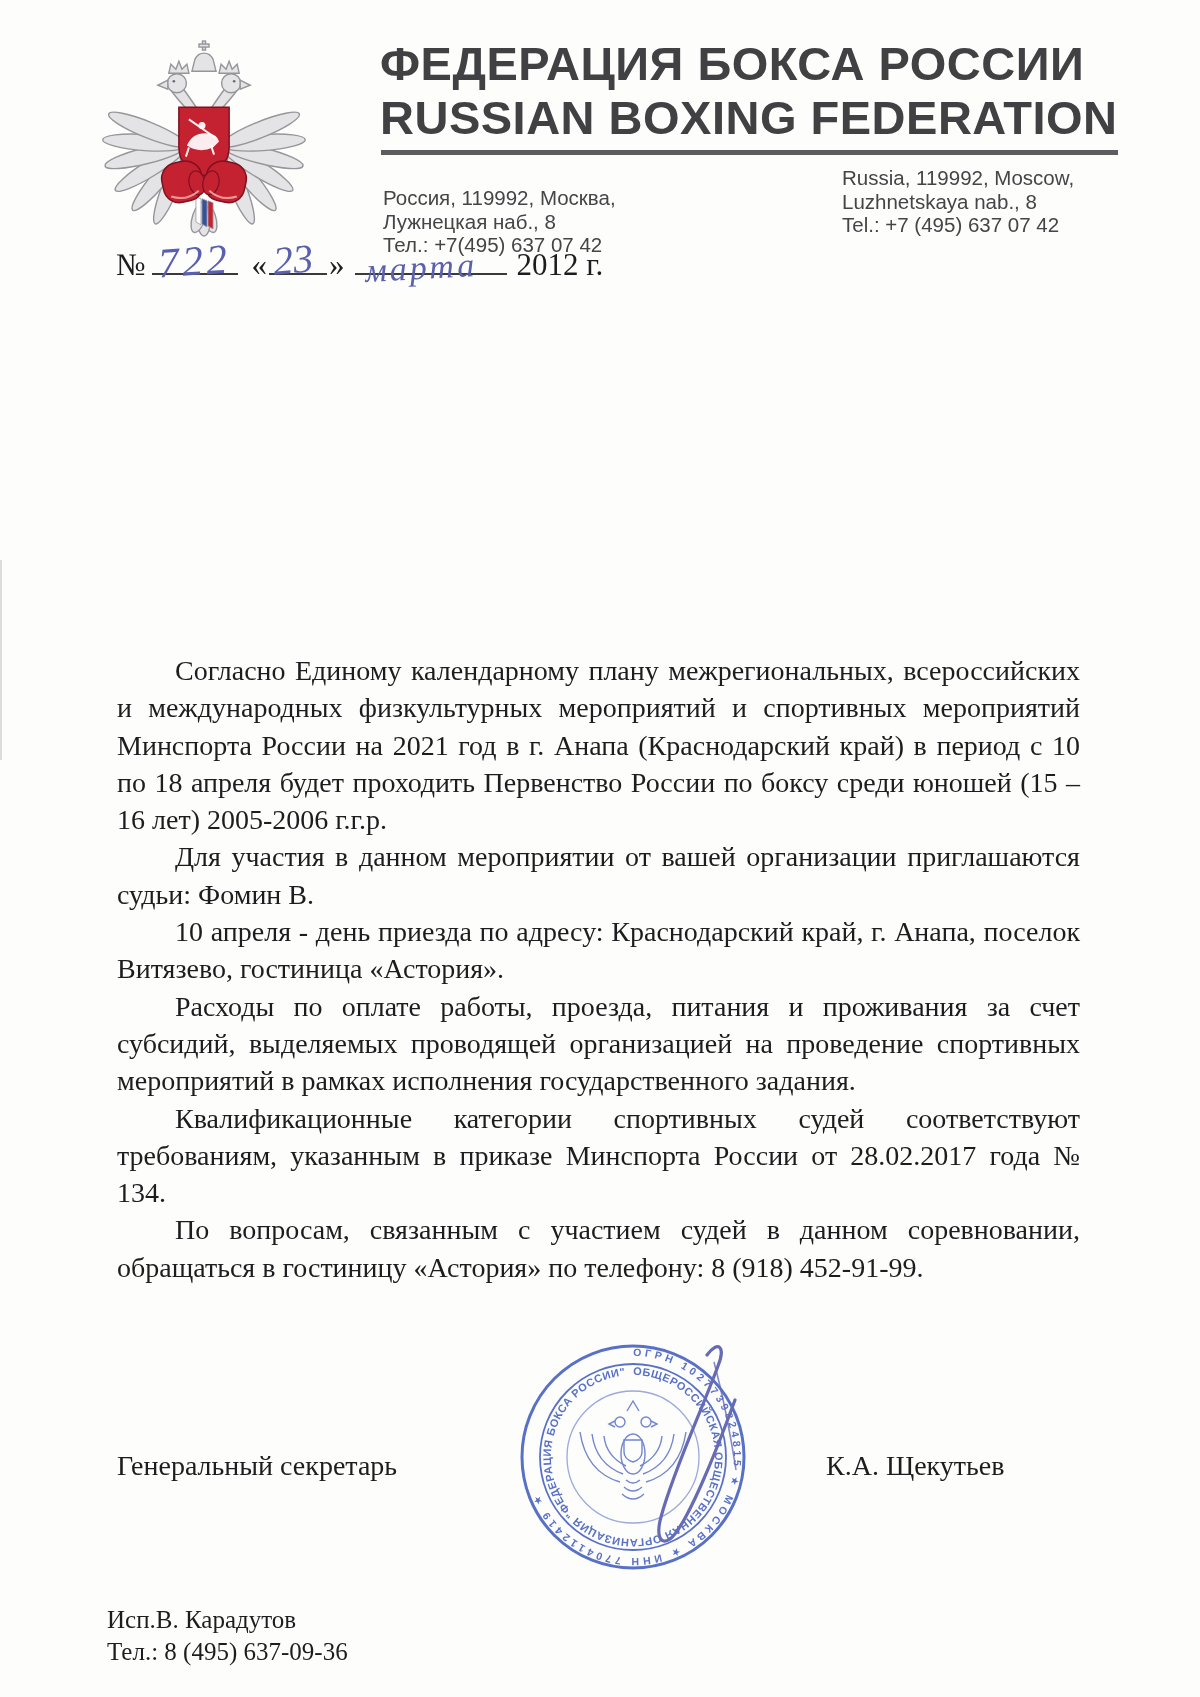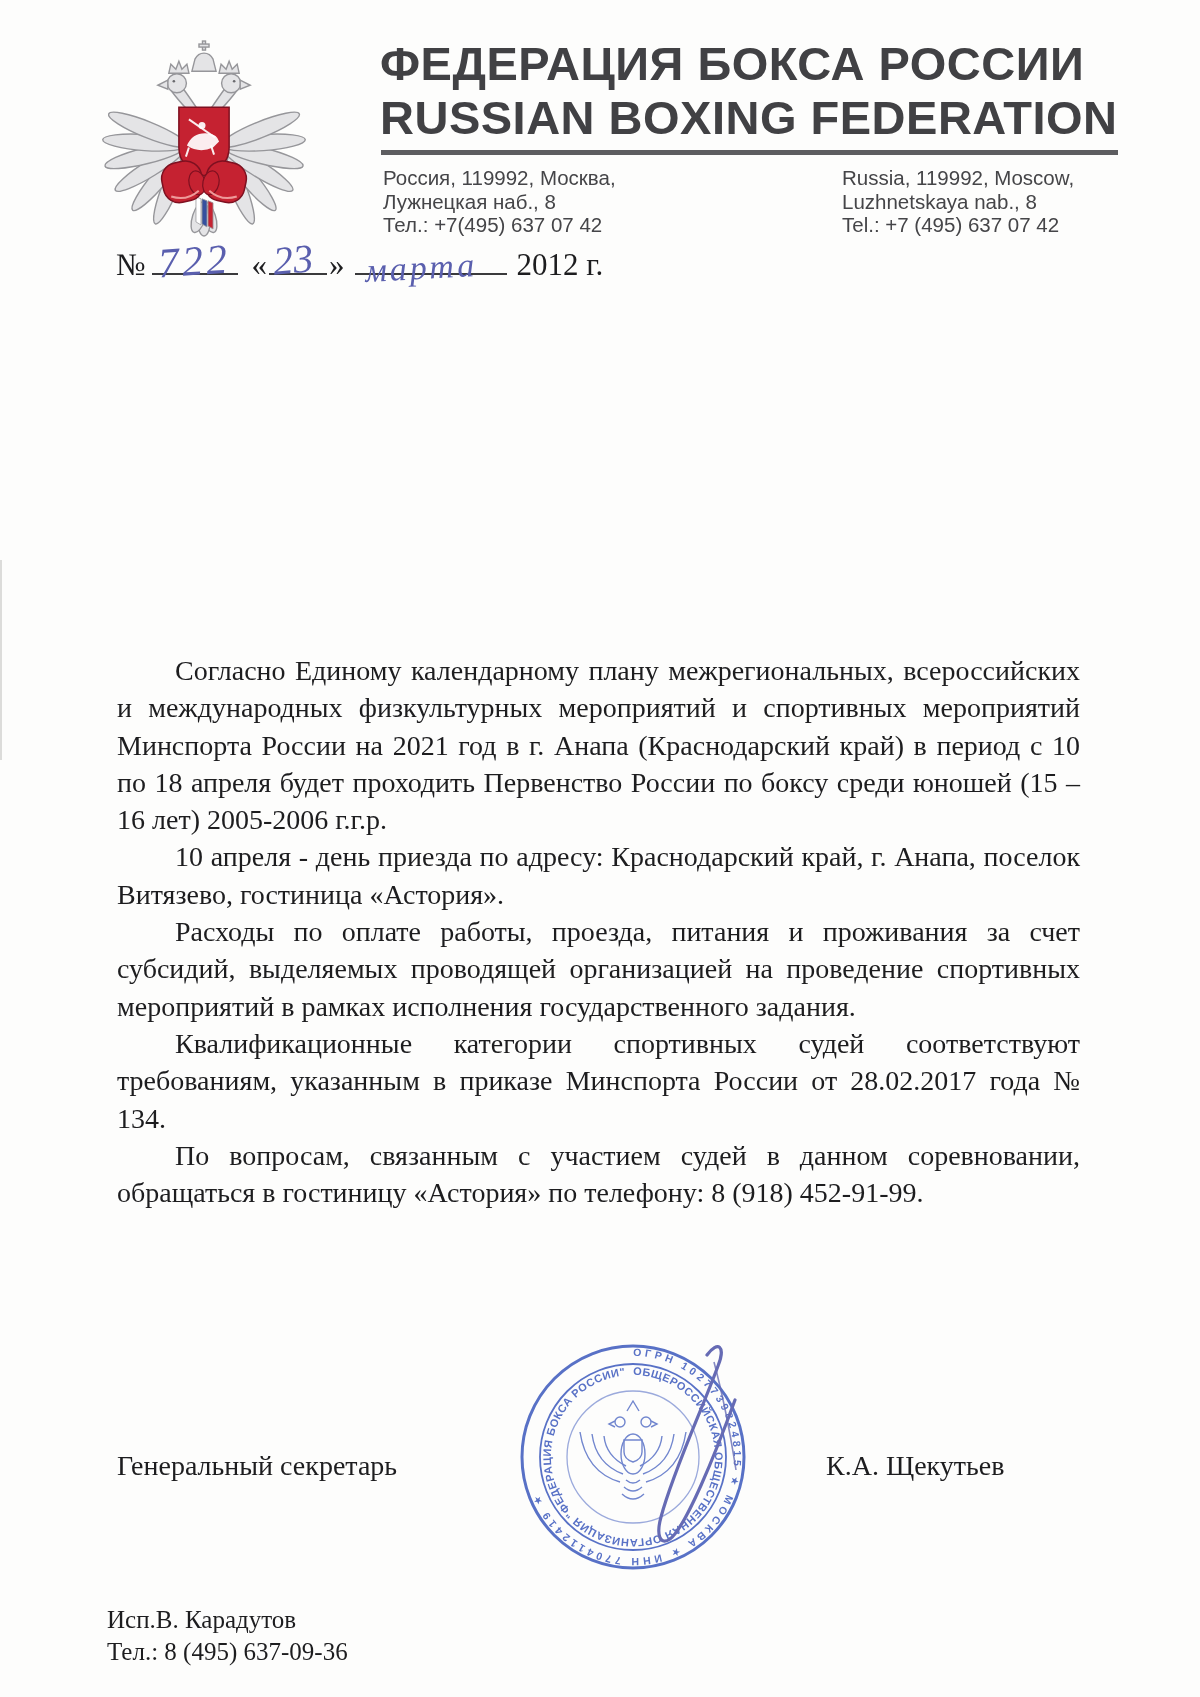--- a/index.html
+++ b/index.html
@@ -13,21 +13,21 @@
 
   
   .logo{position:absolute;left:98px;top:33px;width:212px;height:206px;}
   .title-ru,.title-en{position:absolute;left:380px;font-family:"Liberation Sans","DejaVu Sans",sans-serif;
         font-weight:700;font-size:47px;letter-spacing:.5px;color:var(--header-gray);white-space:nowrap;}
   .title-ru{top:36px;}
   .title-en{top:90px;}
   .divider{position:absolute;left:381px;top:150px;width:737px;height:4.5px;background:var(--header-gray);opacity:.85;}
   .addr{position:absolute;top:166px;font-family:"Liberation Sans","DejaVu Sans",sans-serif;
         font-size:20.5px;line-height:23.5px;color:var(--address-gray);white-space:nowrap;}
-  .addr-ru{left:383px;}
+  .addr-ru{left:383px;margin-top:20px;}
   .addr-en{left:842px;}
 
   
   .ref-line{position:absolute;left:116px;top:247px;font-size:31px;white-space:nowrap;}
   .u{display:inline-block;position:relative;height:6px;border-bottom:2.5px solid #3a3a3c;vertical-align:baseline;}
   .u1{width:86px;margin-left:6px;}
   .u2{width:58px;}
   .u3{width:152px;margin-left:10px;}
   .q{margin-left:14px;margin-right:2px;}
   .q2{margin-left:2px;}
@@ -148,20 +148,21 @@
     <div>Tel.: +7 (495) 637 07 42</div>
   </div>
 
   <div class="ref-line">
     <span>№</span><span class="u u1"><span class="hw hw-number">722</span></span><span class="q">«</span><span class="u u2"><span class="hw hw-day">23</span></span><span class="q2">»</span><span class="u u3"><span class="hw hw-month">марта</span></span><span class="year">2012 г.</span>
   </div>
 
 
   <div class="body-text">
     <p>Согласно Единому календарному плану межрегиональных, всероссийских и международных физкультурных мероприятий и спортивных мероприятий Минспорта России на 2021 год в г. Анапа (Краснодарский край) в период с 10 по 18 апреля будет проходить Первенство России по боксу среди юношей (15 – 16 лет) 2005-2006 г.г.р.</p>
+    <p>Для участия в данном мероприятии от вашей организации приглашаются судьи: Фомин В.</p>
     <p>10 апреля - день приезда по адресу: Краснодарский край, г. Анапа, поселок Витязево, гостиница «Астория».</p>
     <p>Расходы по оплате работы, проезда, питания и проживания за счет субсидий, выделяемых проводящей организацией на проведение спортивных мероприятий в рамках исполнения  государственного задания.</p>
     <p>Квалификационные категории спортивных судей соответствуют требованиям, указанным в приказе Минспорта России от 28.02.2017 года № 134.</p>
     <p>По вопросам, связанным с участием судей в данном соревновании, обращаться в гостиницу «Астория»  по телефону: 8 (918) 452-91-99.</p>
   </div>
 
   <svg class="stamp" viewBox="0 0 250 250">
     <defs>
       <path id="ringInner" d="M125,43 A82,82 0 1 1 124.9,43"></path>
       <path id="ringOuter" d="M125,24 A101,101 0 1 1 124.9,24"></path>

